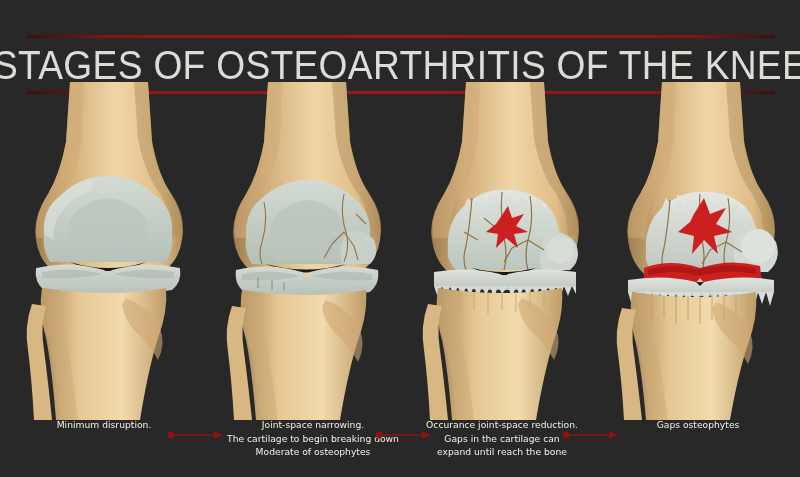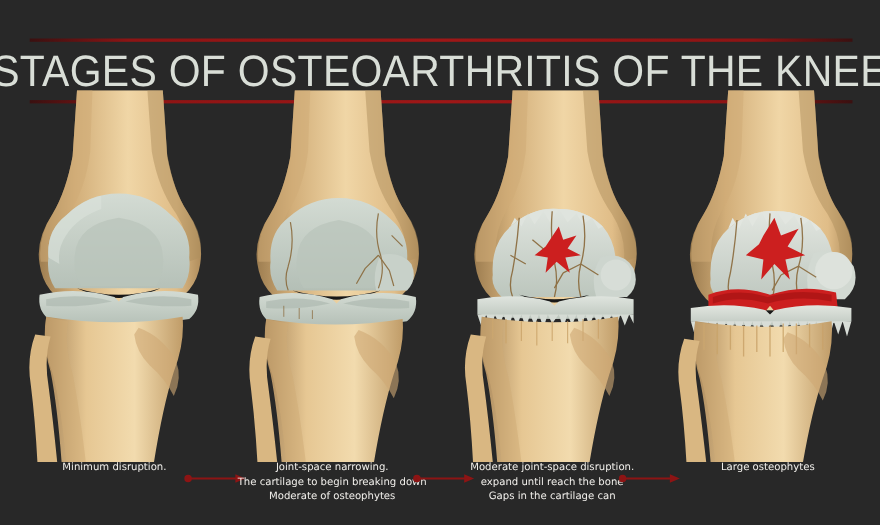--- a/index.html
+++ b/index.html
@@ -314,46 +314,46 @@
     </div>
 
     <div class="arrow" style="left:167px">
       <svg viewBox="0 0 58 10" width="58" height="10" xmlns="http://www.w3.org/2000/svg">
         <circle cx="4" cy="5" r="3.4" fill="#8d1414"></circle>
         <line x1="4" y1="5" x2="49" y2="5" stroke="#8d1414" stroke-width="1.6"></line>
         <path d="M47,1.2 L56,5 L47,8.8 Z" fill="#8d1414"></path>
       </svg>
     </div>
 
-    <div class="cap" style="left:204px">
+    <div class="cap" style="left:215px">
       <span>Joint-space narrowing.</span>
       <span>The cartilage to begin breaking down</span>
       <span>Moderate of osteophytes</span>
     </div>
 
     <div class="arrow" style="left:375px">
       <svg viewBox="0 0 58 10" width="58" height="10" xmlns="http://www.w3.org/2000/svg">
         <circle cx="4" cy="5" r="3.4" fill="#8d1414"></circle>
         <line x1="4" y1="5" x2="49" y2="5" stroke="#8d1414" stroke-width="1.6"></line>
         <path d="M47,1.2 L56,5 L47,8.8 Z" fill="#8d1414"></path>
       </svg>
     </div>
 
     <div class="cap" style="left:404px">
-      <span>Moderate joint-space disruption.</span>
+      <span>Occurance joint-space reduction.</span>
+      <span>Gaps in the cartilage can</span>
       <span>expand until reach the bone</span>
-      <span>Gaps in the cartilage can</span>
     </div>
 
     <div class="arrow" style="left:562px">
       <svg viewBox="0 0 58 10" width="58" height="10" xmlns="http://www.w3.org/2000/svg">
         <circle cx="4" cy="5" r="3.4" fill="#8d1414"></circle>
         <line x1="4" y1="5" x2="49" y2="5" stroke="#8d1414" stroke-width="1.6"></line>
         <path d="M47,1.2 L56,5 L47,8.8 Z" fill="#8d1414"></path>
       </svg>
     </div>
 
     <div class="cap" style="left:600px">
-      <span>Large osteophytes</span>
+      <span>Gaps osteophytes</span>
     </div>
   </div>
 
 </div>
 
 </body></html>

